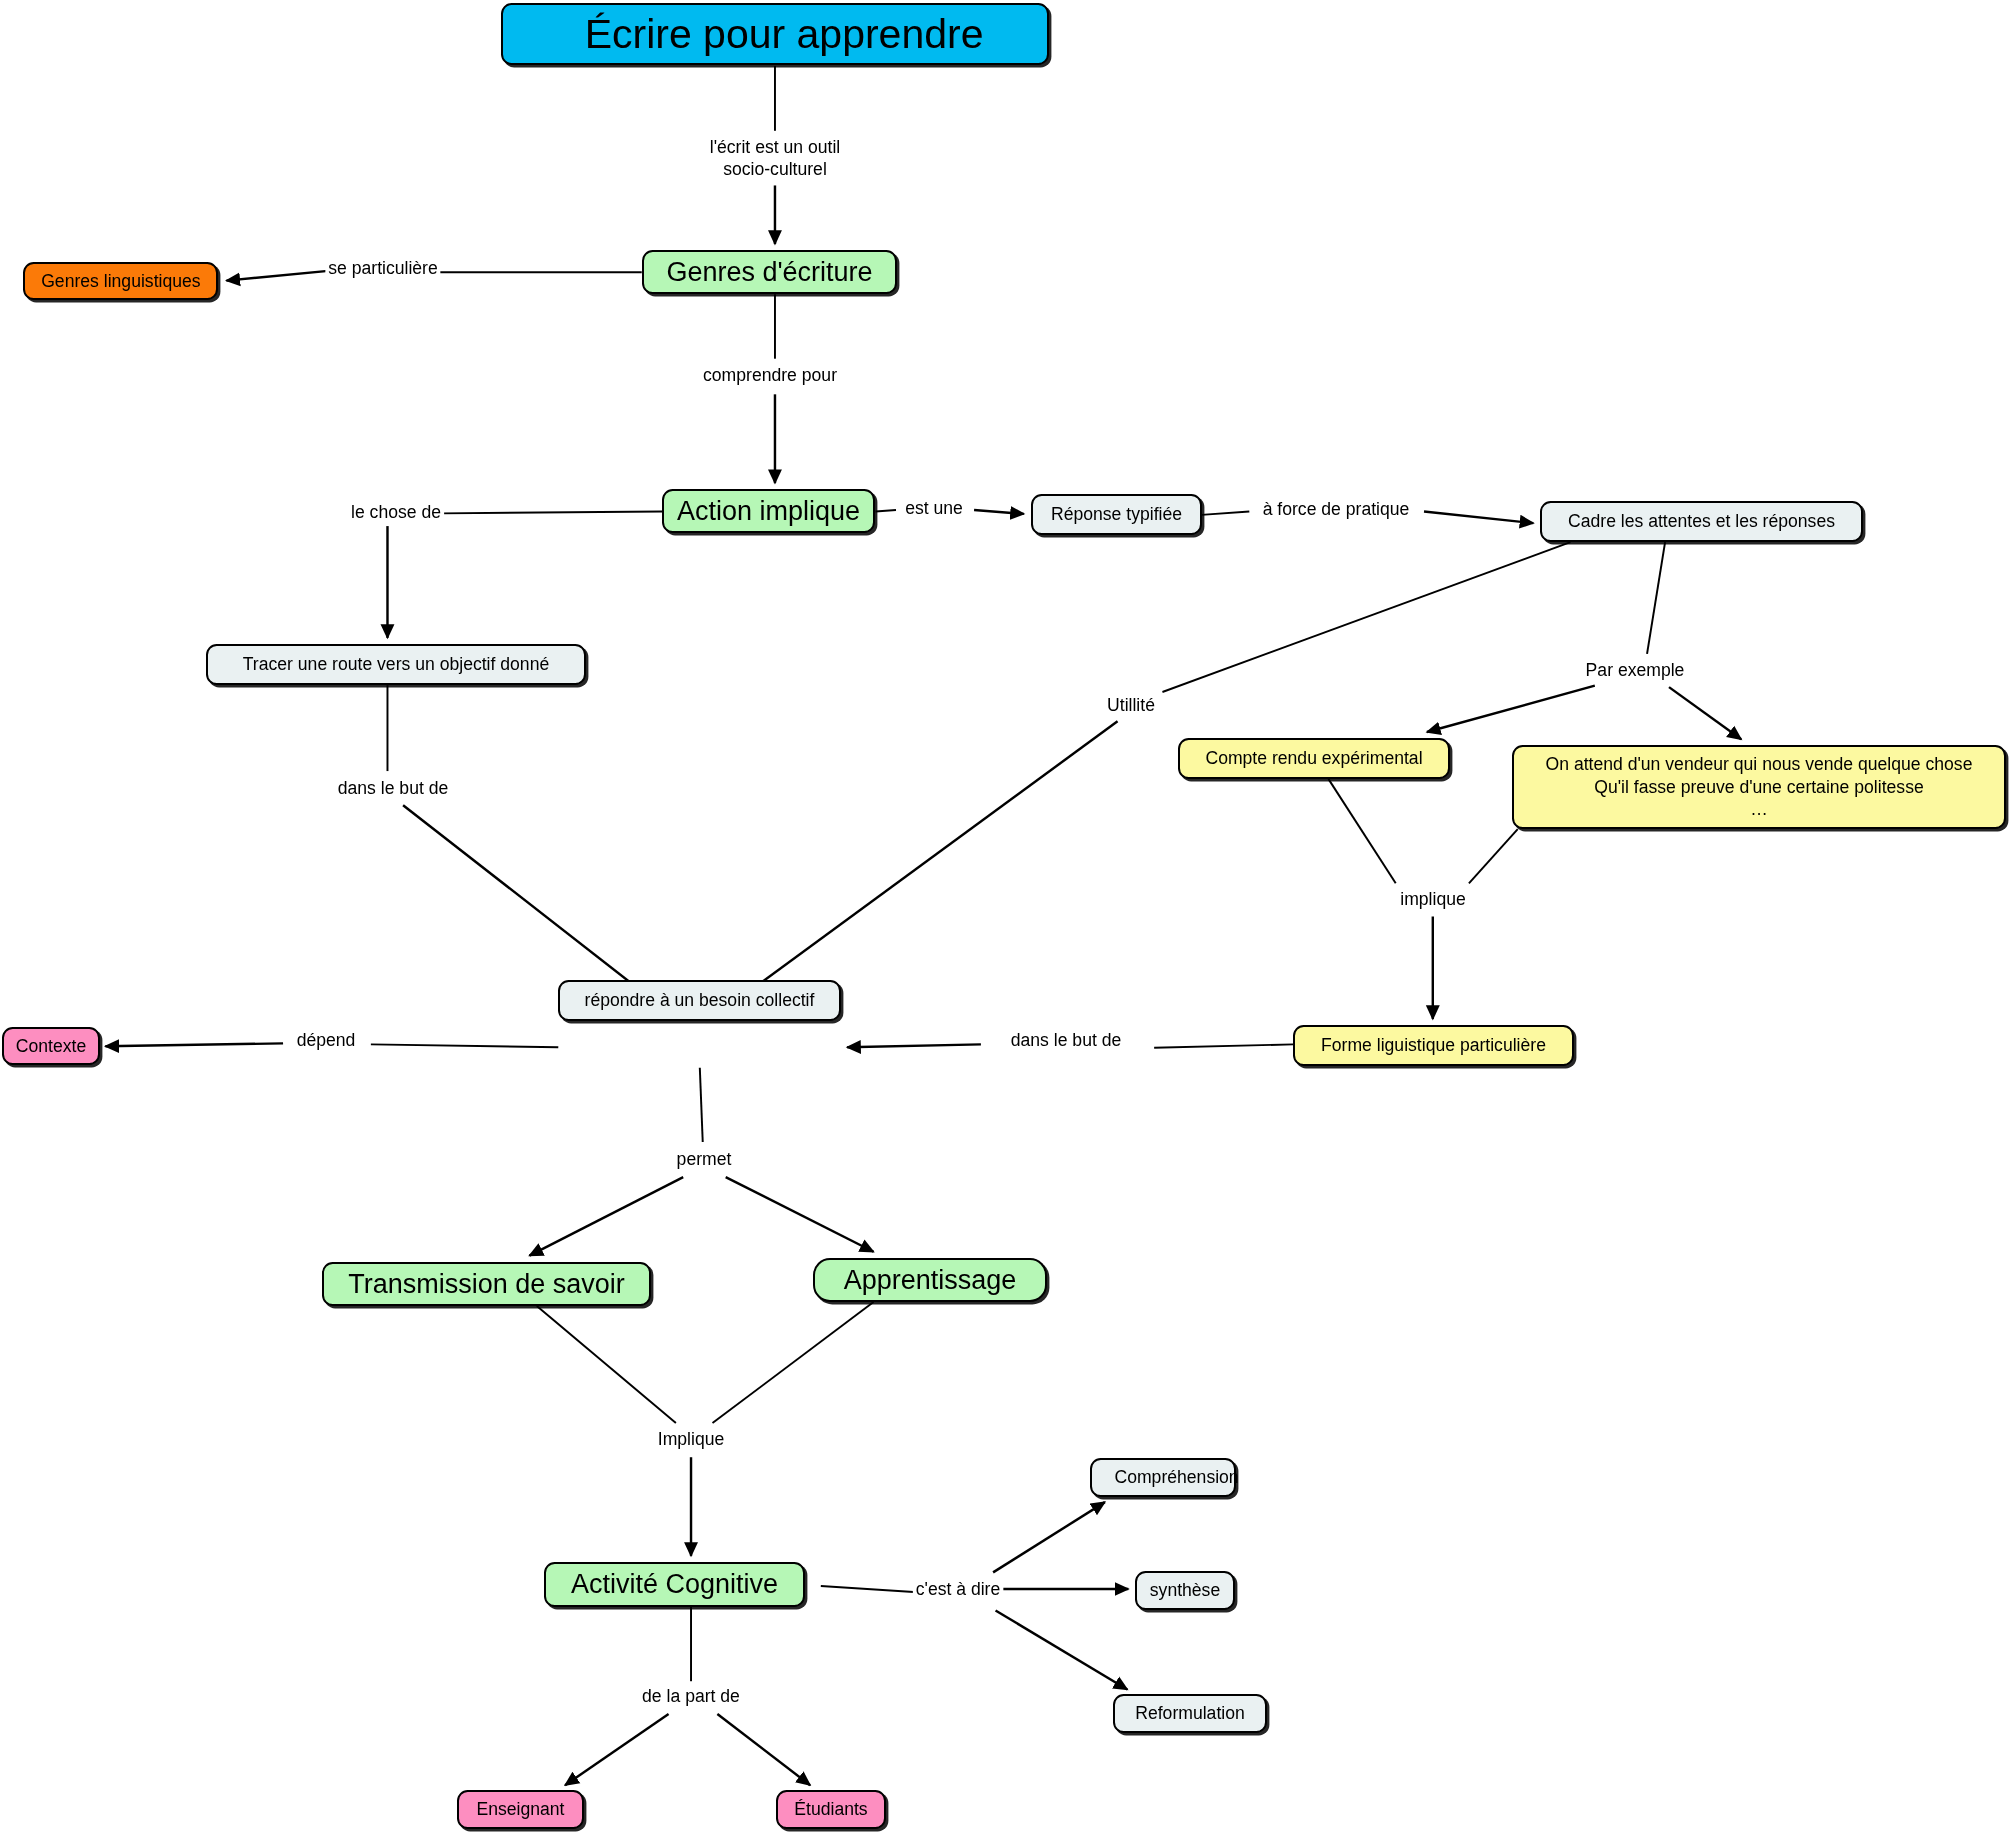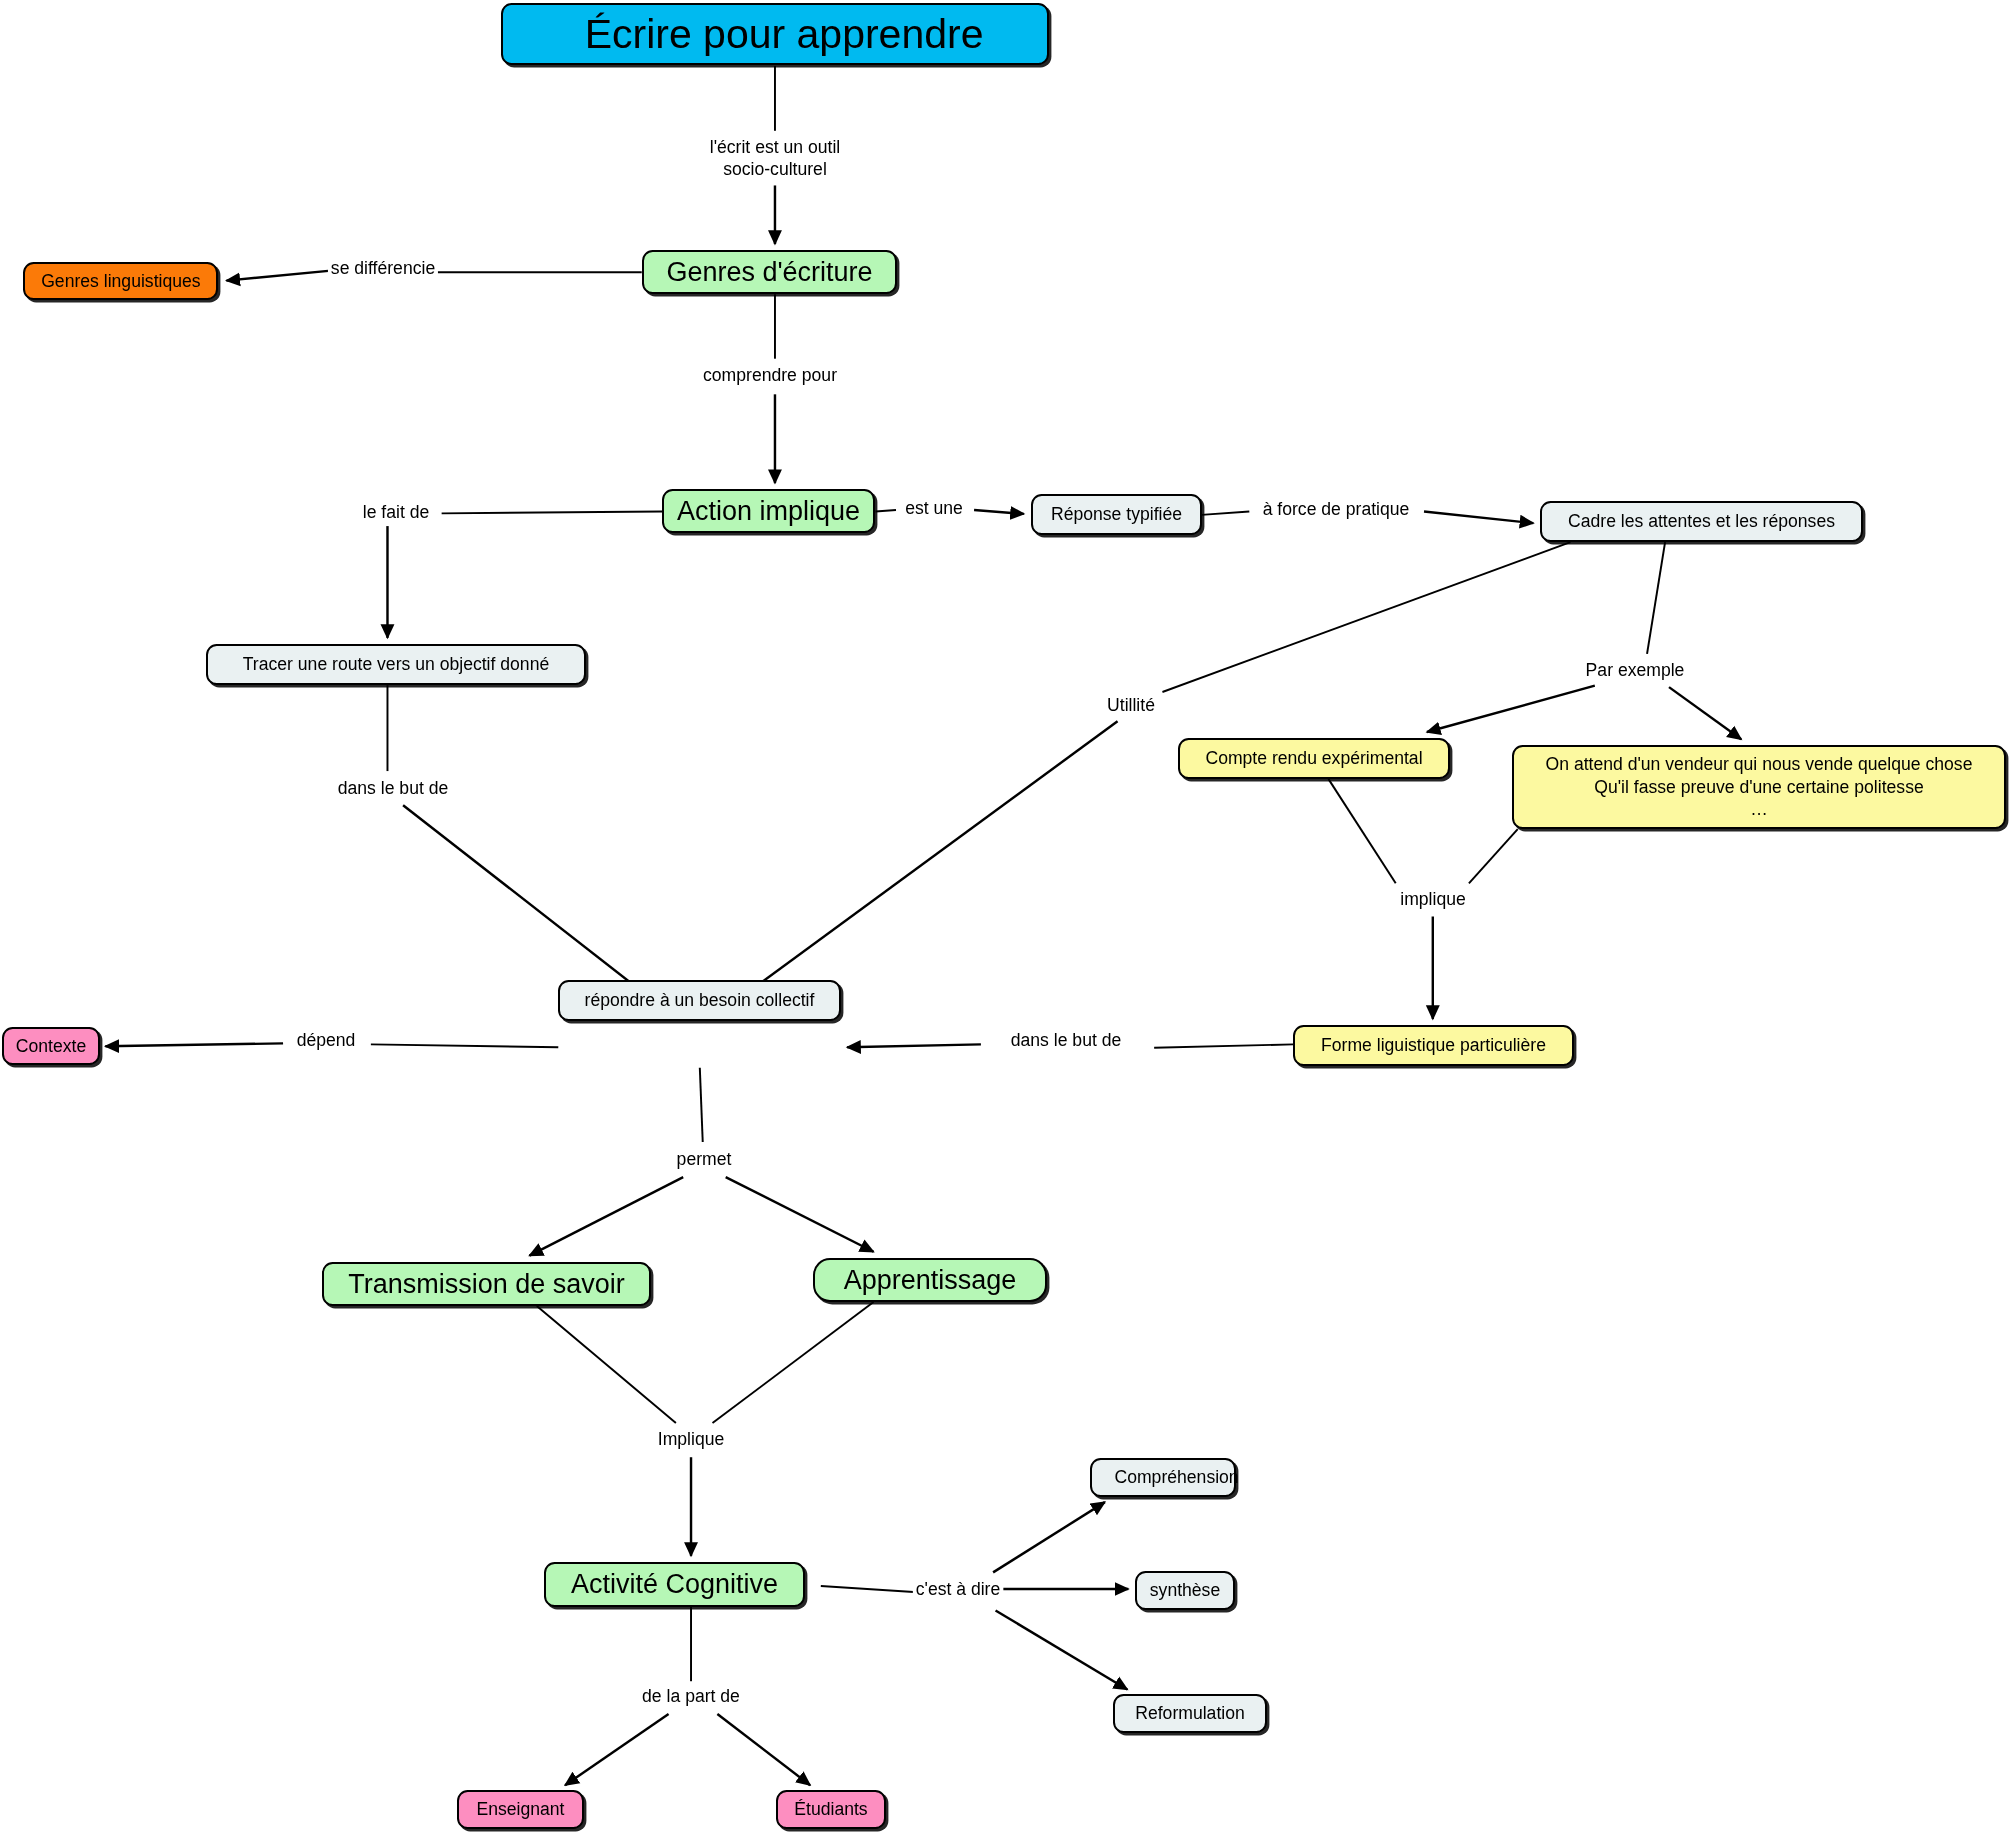--- a/index.html
+++ b/index.html
@@ -126,23 +126,23 @@
       <div class="node" style="left: 544px; top: 1562px; width: 261px; height: 45px; background: rgb(182, 247, 182); font-size: 27px; border-radius: 10.7px;">Activité Cognitive</div>
       <div class="node" style="left: 1090px; top: 1458px; width: 146px; height: 39px; background: rgb(234, 241, 242); font-size: 17.6px; border-radius: 10.7px; padding-left: 32px;">Compréhension</div>
       <div class="node" style="left: 1135px; top: 1571px; width: 100px; height: 39px; background: rgb(234, 241, 242); font-size: 17.6px; border-radius: 10.7px;">synthèse</div>
       <div class="node" style="left: 1113px; top: 1694px; width: 154px; height: 39px; background: rgb(234, 241, 242); font-size: 17.6px; border-radius: 10.7px;">Reformulation</div>
       <div class="node" style="left: 457px; top: 1790px; width: 127px; height: 39px; background: rgb(253, 142, 192); font-size: 17.6px; border-radius: 10.7px;">Enseignant</div>
       <div class="node" style="left: 776px; top: 1790px; width: 110px; height: 39px; background: rgb(253, 142, 192); font-size: 17.6px; border-radius: 10.7px;">Étudiants</div>
     </div>
   <div id="labels-layer">
       <div class="edge-label" style="left: 775px; top: 159px; font-size: 17.6px;">l'écrit est un outil
 socio-culturel</div>
-      <div class="edge-label" style="left: 383px; top: 269px; font-size: 17.6px;">se différencie</div>
+      <div class="edge-label" style="left: 383px; top: 269px; font-size: 17.6px;">se particulière</div>
       <div class="edge-label" style="left: 770px; top: 376px; font-size: 17.6px;">comprendre pour</div>
-      <div class="edge-label" style="left: 396px; top: 513px; font-size: 17.6px;">le fait de</div>
+      <div class="edge-label" style="left: 396px; top: 513px; font-size: 17.6px;">le chose de</div>
       <div class="edge-label" style="left: 934px; top: 509px; font-size: 17.6px;">est une</div>
       <div class="edge-label" style="left: 1336px; top: 510px; font-size: 17.6px;">à force de pratique</div>
       <div class="edge-label" style="left: 393px; top: 789px; font-size: 17.6px;">dans le but de</div>
       <div class="edge-label" style="left: 1131px; top: 706px; font-size: 17.6px;">Utillité</div>
       <div class="edge-label" style="left: 1635px; top: 671px; font-size: 17.6px;">Par exemple</div>
       <div class="edge-label" style="left: 1433px; top: 900px; font-size: 17.6px;">implique</div>
       <div class="edge-label" style="left: 326px; top: 1041px; font-size: 17.6px;">dépend</div>
       <div class="edge-label" style="left: 1066px; top: 1041px; font-size: 17.6px;">dans le but de</div>
       <div class="edge-label" style="left: 704px; top: 1160px; font-size: 17.6px;">permet</div>
       <div class="edge-label" style="left: 691px; top: 1440px; font-size: 17.6px;">Implique</div>

